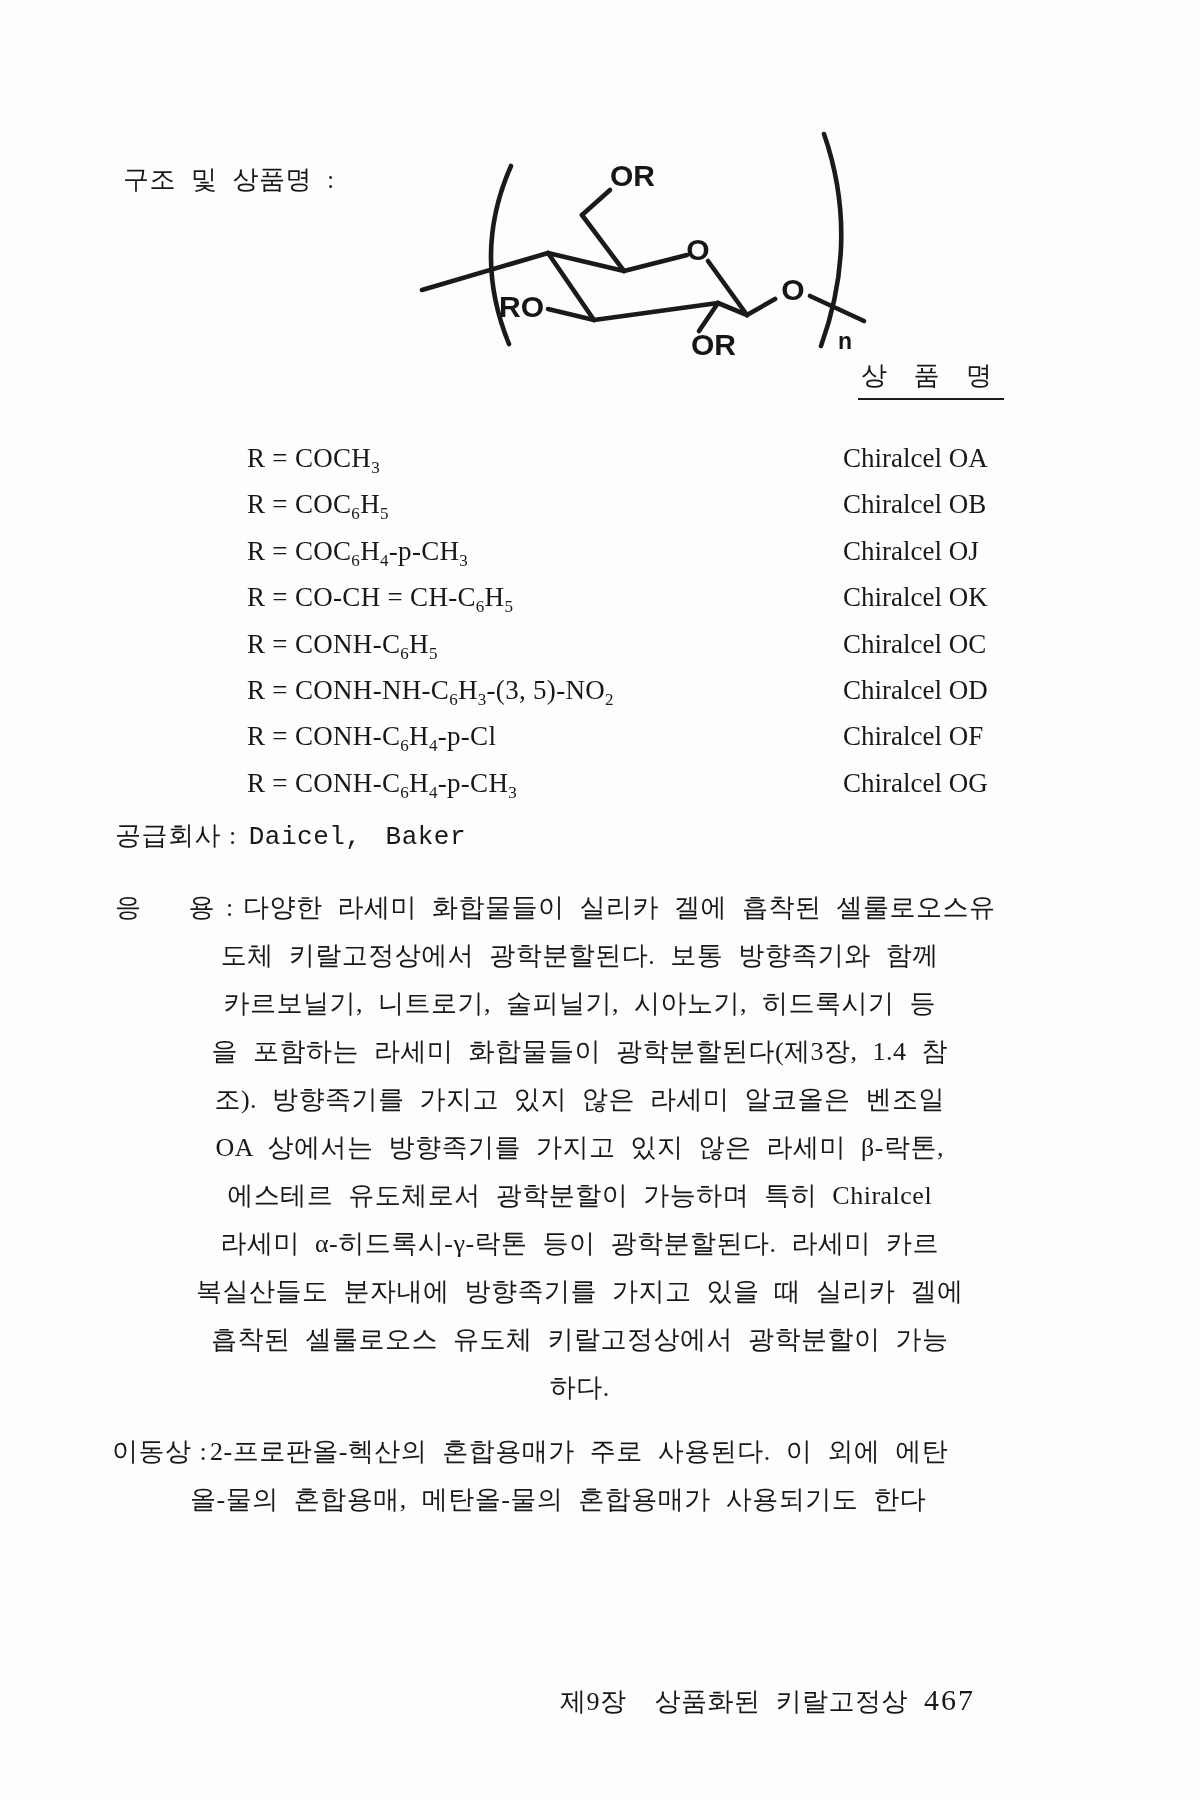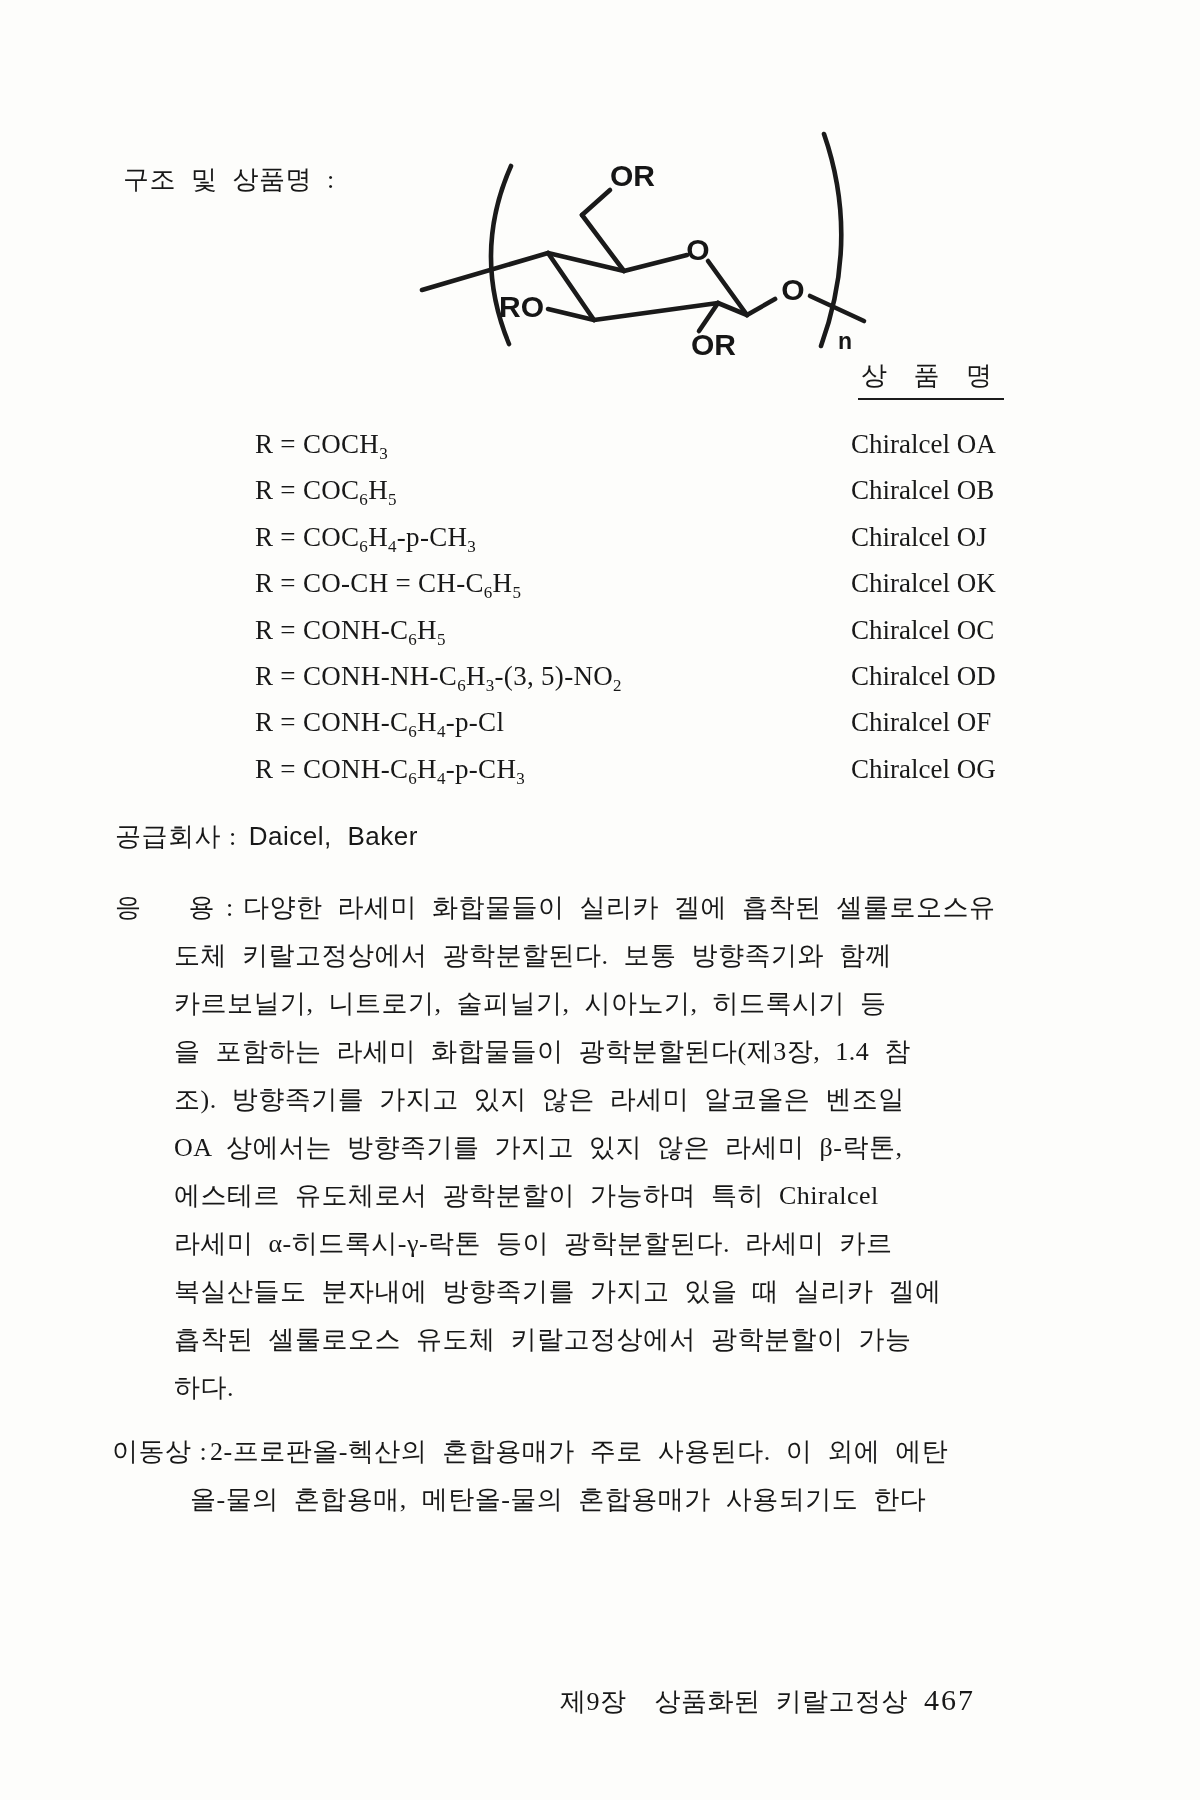--- a/index.html
+++ b/index.html
@@ -10,47 +10,47 @@
     color:#181818;
     font-family:"Liberation Serif","DejaVu Serif",serif;
     overflow:hidden;
   }
   .abs{position:absolute;}
   .kr{font-size:26px;letter-spacing:.5px;word-spacing:8px;white-space:nowrap;word-break:keep-all;}
   .line{height:48px;line-height:48px;}
   .label-colon{margin-left:8px;}
   .sup-value{margin-left:12px;}
   
-  .chem-table{left:247px;top:421px;width:820px;margin-left:8px;}
+  .chem-table{left:247px;top:435px;width:820px;}
   .chem-row{position:relative;height:46.4px;line-height:46.4px;white-space:nowrap;}
   .chem-formula{font-size:27px;letter-spacing:.3px;}
   .chem-formula sub{font-size:17px;line-height:0;}
   .chem-product{position:absolute;left:596px;top:0;font-size:27px;}
   .tbl-header{
     left:858px;top:356px;height:40px;line-height:40px;
     font-size:26px;letter-spacing:9px;word-spacing:2px;
     border-bottom:2px solid #1c1c1c;padding:0 3px 2px 3px;white-space:nowrap;
   }
   
   .app-label-box{left:115px;top:884px;width:100px;text-align:justify;text-align-last:justify;}
   .app-colon{left:226px;top:884px;}
   .app-first{left:243px;top:884px;}
-  .app-lines{left:174px;top:932px;}
+  .app-lines{left:196px;top:932px;text-align:center;}
   .mob-row-label{left:112px;top:1428px;}
   .mob-first{left:210px;top:1428px;text-align:center;}
   .mob-lines{left:190px;top:1476px;}
   .supplier-row{left:115px;top:812px;}
   .structure-label{left:123px;top:160px;height:40px;line-height:40px;text-align:center;}
   
   .footer{left:560px;top:1678px;height:44px;line-height:44px;font-size:26px;white-space:nowrap;}
   .footer .gap1{margin-left:28px;}
   .footer .pgnum{margin-left:16px;font-size:30px;letter-spacing:2px;}
   
   .structure-svg{left:408px;top:116px;}
-  .latin-serif{font-family:Liberation Sans, sans-serif;}
+  .latin-serif{font-family:Liberation Mono, monospace;}
 </style>
 </head>
 <body>
 
 <div class="abs kr structure-label">구조 및 상품명 :</div>
 
 <svg class="abs structure-svg" width="480" height="240" viewBox="0 0 480 240">
   <g stroke="#1a1a1a" stroke-width="4.6" fill="none" stroke-linecap="round" stroke-linejoin="round">
     <path d="M 103 50 Q 64 138 101 228"></path>
     <path d="M 416 18 Q 452 122 413 230"></path>

